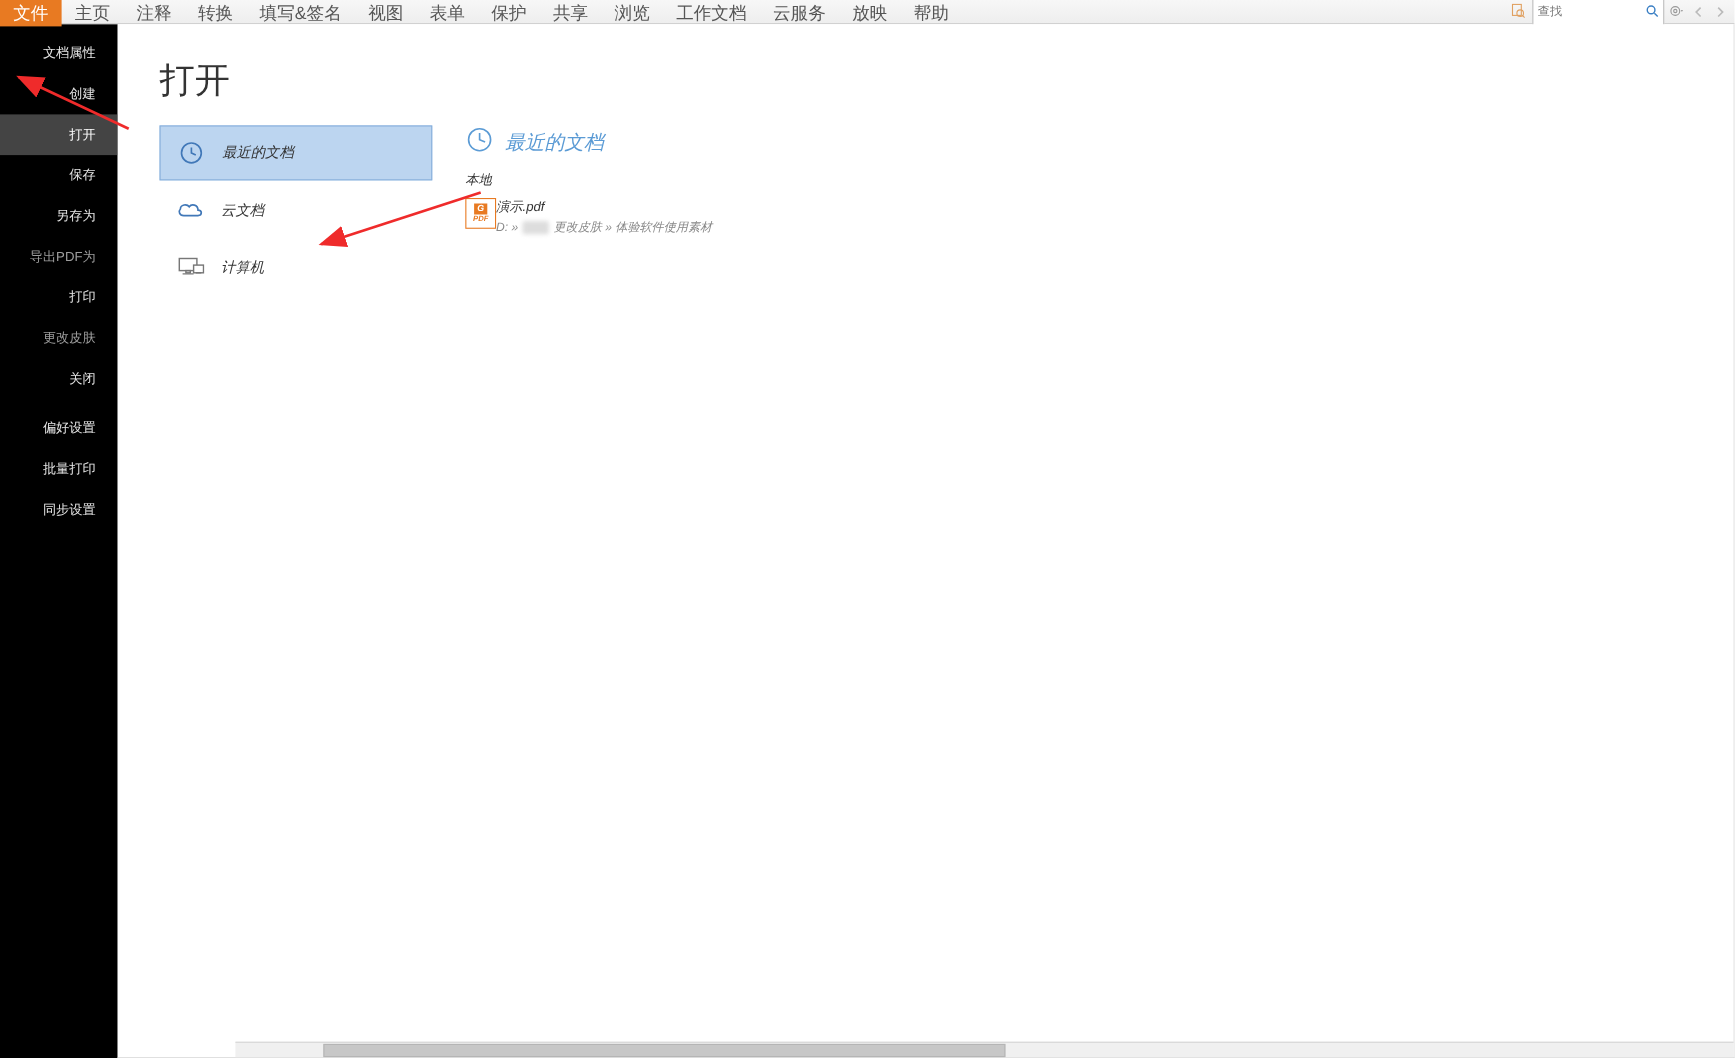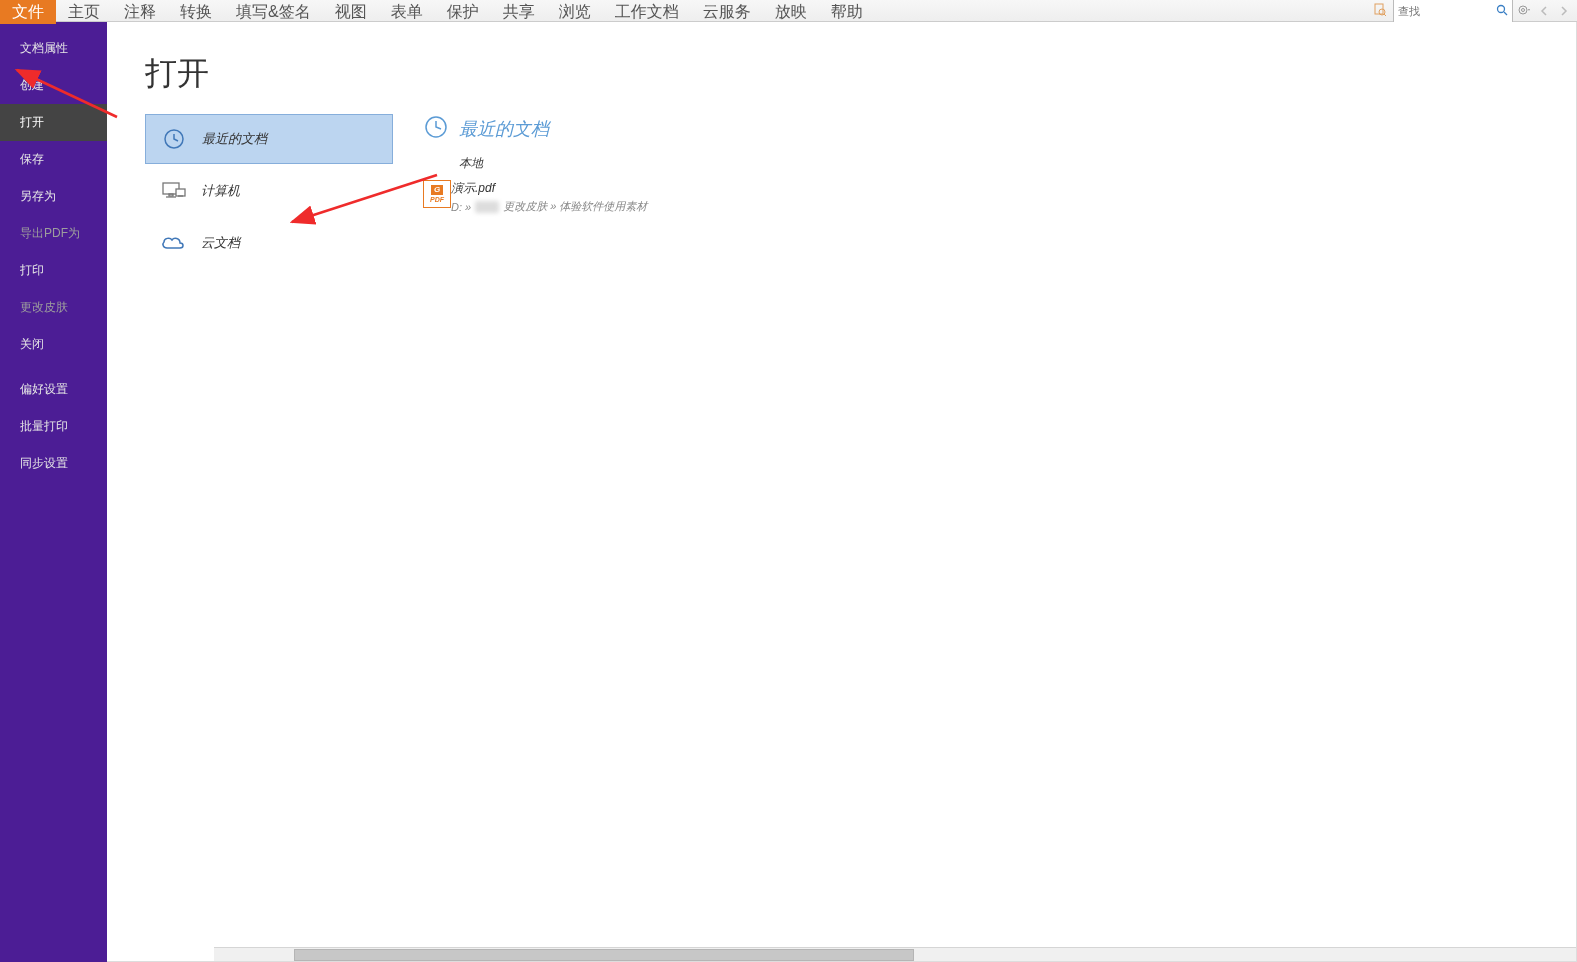--- a/index.html
+++ b/index.html
@@ -69,24 +69,25 @@
       justify-content: center;
       color: #888;
       cursor: pointer;
     }
     .main-area {
       display: flex;
       height: calc(962px - 22px);
     }
     .left-sidebar {
       width: 107px;
-      background: #4c1d95;
+      background: #000000;
       display: flex;
       flex-direction: column;
       padding-top: 8px;
+      text-align: right;
     }
     .sidebar-item {
       padding: 10px 20px;
       color: #e6e6e6;
       font-size: 12px;
       cursor: pointer;
     }
     .sidebar-item.active {
       background: #444444;
       color: #fff;
@@ -151,21 +152,20 @@
       margin-bottom: 12px;
     }
     .recent-header-title {
       color: #5b9bd5;
       font-size: 18px;
     }
     .local-label {
       color: #333;
       font-size: 12px;
       margin-bottom: 4px;
-      margin-left: 36px;
     }
     .file-entry {
       display: flex;
       align-items: flex-start;
       padding: 4px 0;
       cursor: pointer;
     }
     .pdf-icon {
       width: 28px;
       height: 28px;
@@ -327,37 +327,37 @@
           <span class="loc-icon">
             <svg width="24" height="24" viewBox="0 0 24 24">
                 <circle cx="12" cy="12" r="9" fill="none" stroke="#4178b8" stroke-width="1.5"></circle>
                 <path d="M12 7 L12 12 L16 14" fill="none" stroke="#4178b8" stroke-width="1.5"></path>
               </svg>
           </span>
           <span>最近的文档</span>
         </div>
         <div class="location-item">
           <span class="loc-icon">
+            <svg width="26" height="20" viewBox="0 0 26 20">
+                <path d="M7 15 C3 15 2 11 4 9 C4 5 10 4 12 7 C14 4 20 5 20 10 C24 10 24 15 20 15 Z" fill="none" stroke="#4178b8" stroke-width="1.5"></path>
+              </svg>
+          </span>
+          <span>云文档</span>
+        </div>
+        <div class="location-item">
+          <span class="loc-icon">
             <svg width="26" height="22" viewBox="0 0 26 22">
                 <rect x="3" y="3" width="16" height="11" fill="none" stroke="#777" stroke-width="1.3"></rect>
                 <rect x="9" y="14" width="4" height="2" fill="none" stroke="#777" stroke-width="1.3"></rect>
                 <line x1="6" y1="17" x2="16" y2="17" stroke="#777" stroke-width="1.3"></line>
                 <rect x="16" y="9" width="9" height="7" fill="#fff" stroke="#777" stroke-width="1.3"></rect>
                 <line x1="18" y1="16" x2="23" y2="16" stroke="#777" stroke-width="1.3"></line>
               </svg>
           </span>
           <span>计算机</span>
-        </div>
-        <div class="location-item">
-          <span class="loc-icon">
-            <svg width="26" height="20" viewBox="0 0 26 20">
-                <path d="M7 15 C3 15 2 11 4 9 C4 5 10 4 12 7 C14 4 20 5 20 10 C24 10 24 15 20 15 Z" fill="none" stroke="#4178b8" stroke-width="1.5"></path>
-              </svg>
-          </span>
-          <span>云文档</span>
         </div>
       </div>
 
       <div class="right-panel">
         <div class="recent-header">
           <span>
             <svg width="26" height="26" viewBox="0 0 26 26">
                 <circle cx="13" cy="13" r="10" fill="none" stroke="#5b9bd5" stroke-width="1.5"></circle>
                 <path d="M13 7 L13 13 L18 15" fill="none" stroke="#5b9bd5" stroke-width="1.5"></path>
               </svg>

